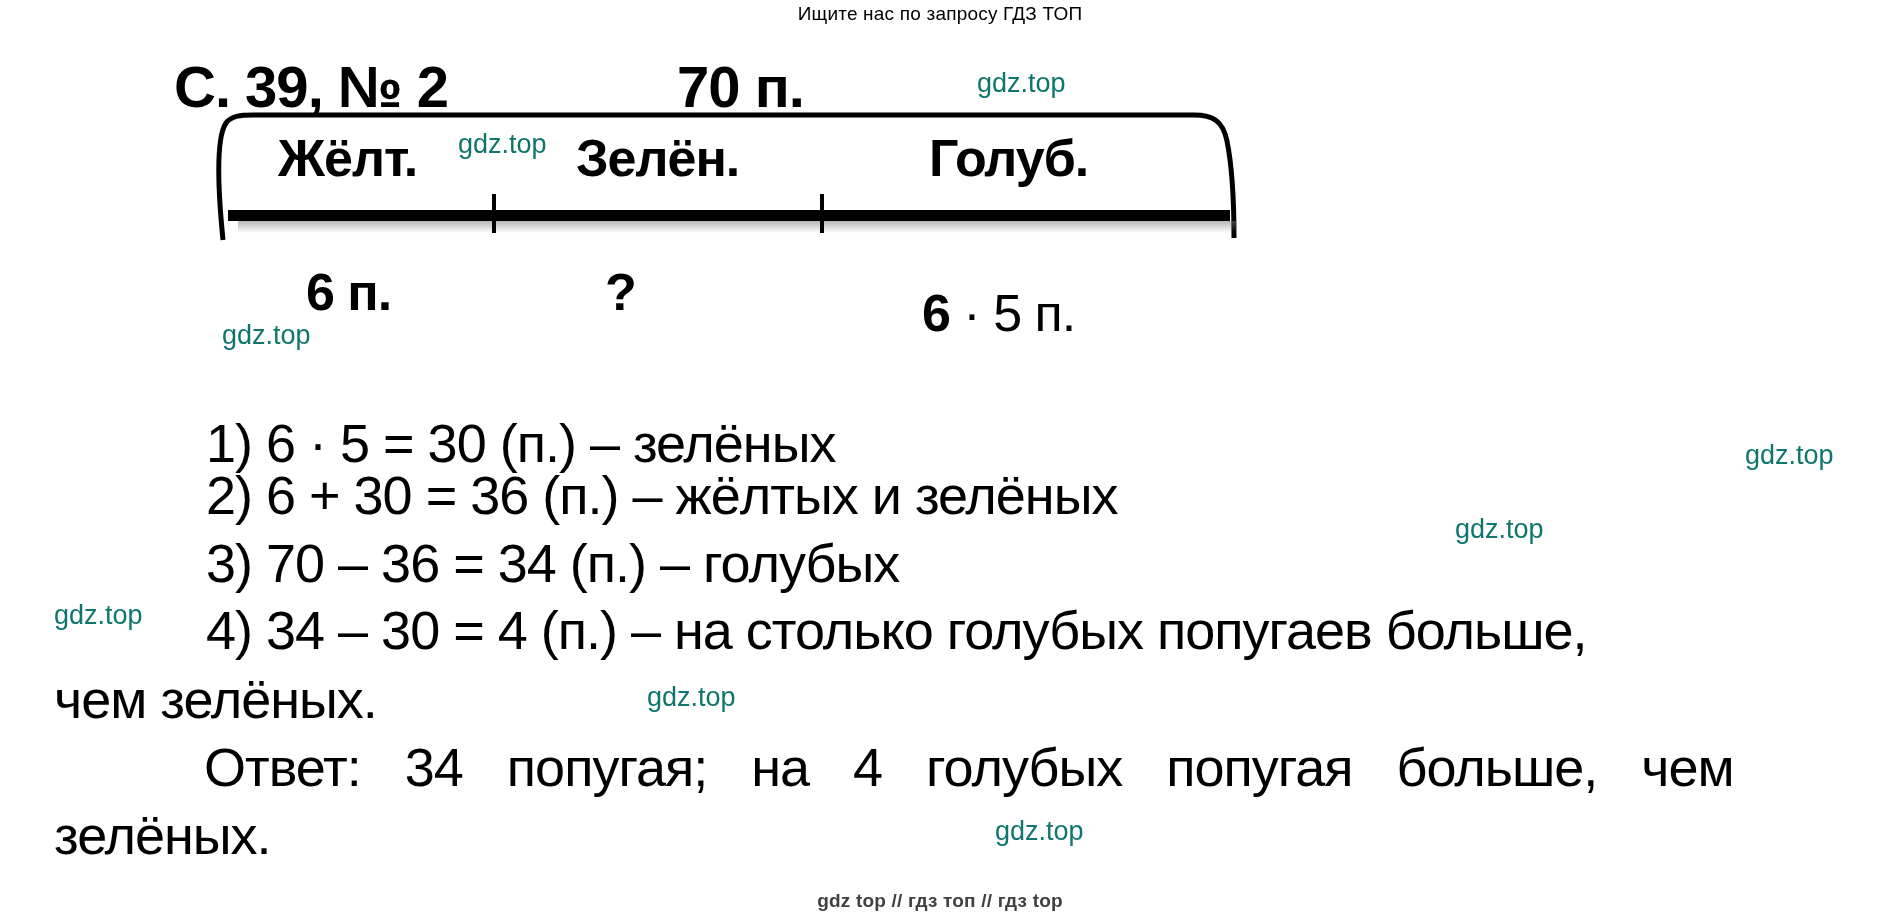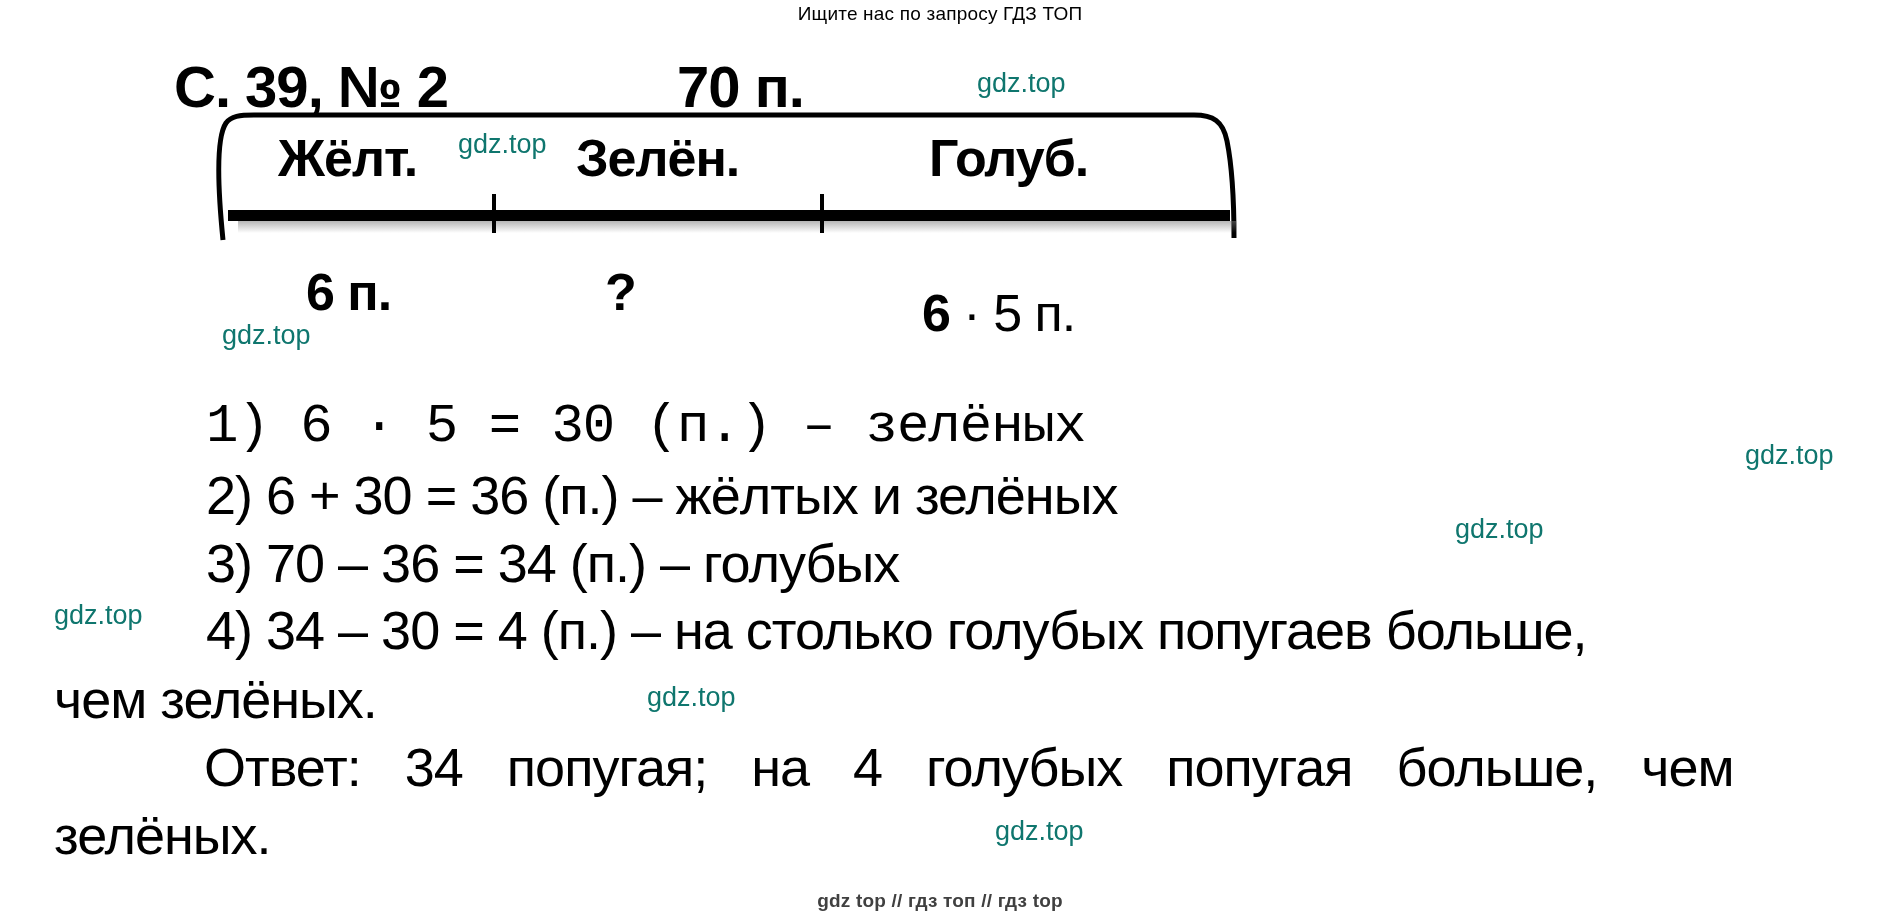--- a/index.html
+++ b/index.html
@@ -57,21 +57,21 @@
   <div class="abs seg-label" style="left:929px;">Голуб.</div>
   <div class="abs seg-label" style="left:576px;">Зелён.</div>
 
   <div class="abs seg-value" style="left:306px;">6 п.</div>
   <div class="abs seg-value" style="left:605px;">?</div>
   <div class="abs seg-value" style="left:922px;margin-top:21px;">
     <span>6</span><span class="light"> · 5 п.</span>
   </div>
   <div class="abs wm" style="left:222px;top:322px;">gdz.top</div>
 
-  <div class="abs sol" style="left:206px;top:400px;font-family:Liberation Mono, monospace;">1) 6 · 5 = 30 (п.) – зелёных</div>
+  <div class="abs sol" style="left:206px;top:416px;">1) 6 · 5 = 30 (п.) – зелёных</div>
   <div class="abs wm" style="left:1745px;top:442px;">gdz.top</div>
 
   <div class="abs sol" style="left:206px;top:468px;">2) 6 + 30 = 36 (п.) – жёлтых и зелёных</div>
   <div class="abs wm" style="left:1455px;top:516px;">gdz.top</div>
 
   <div class="abs sol" style="left:206px;top:536px;">3) 70 – 36 = 34 (п.) – голубых</div>
   <div class="abs wm" style="left:54px;top:602px;">gdz.top</div>
 
   <div class="abs sol" style="left:206px;top:603px;">4) 34 – 30 = 4 (п.) – на столько голубых попугаев больше,</div>
 

